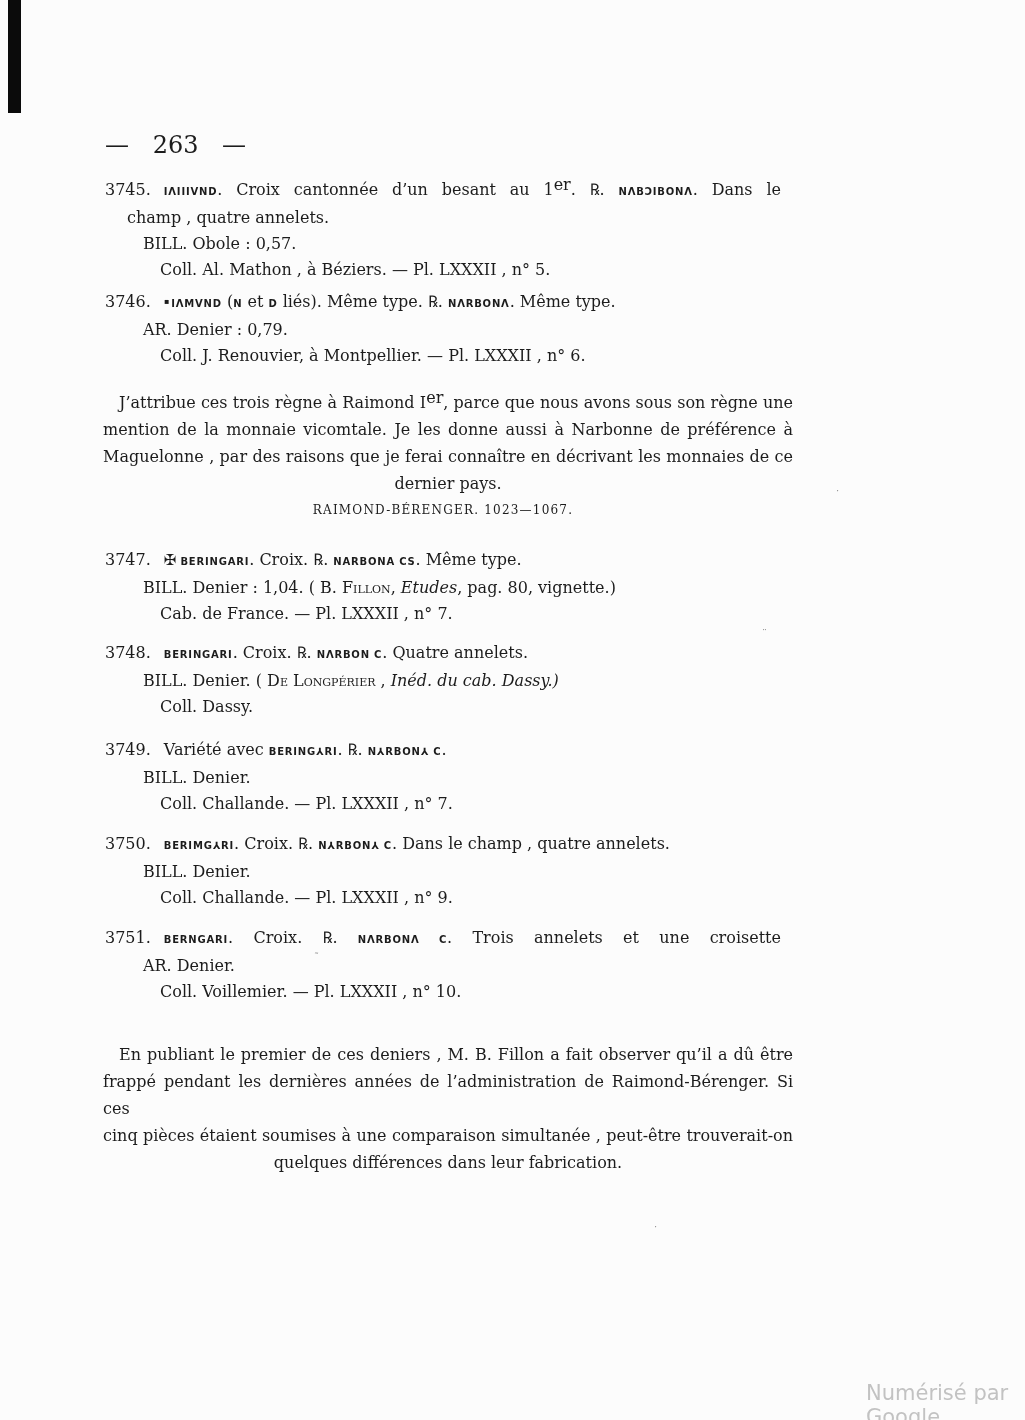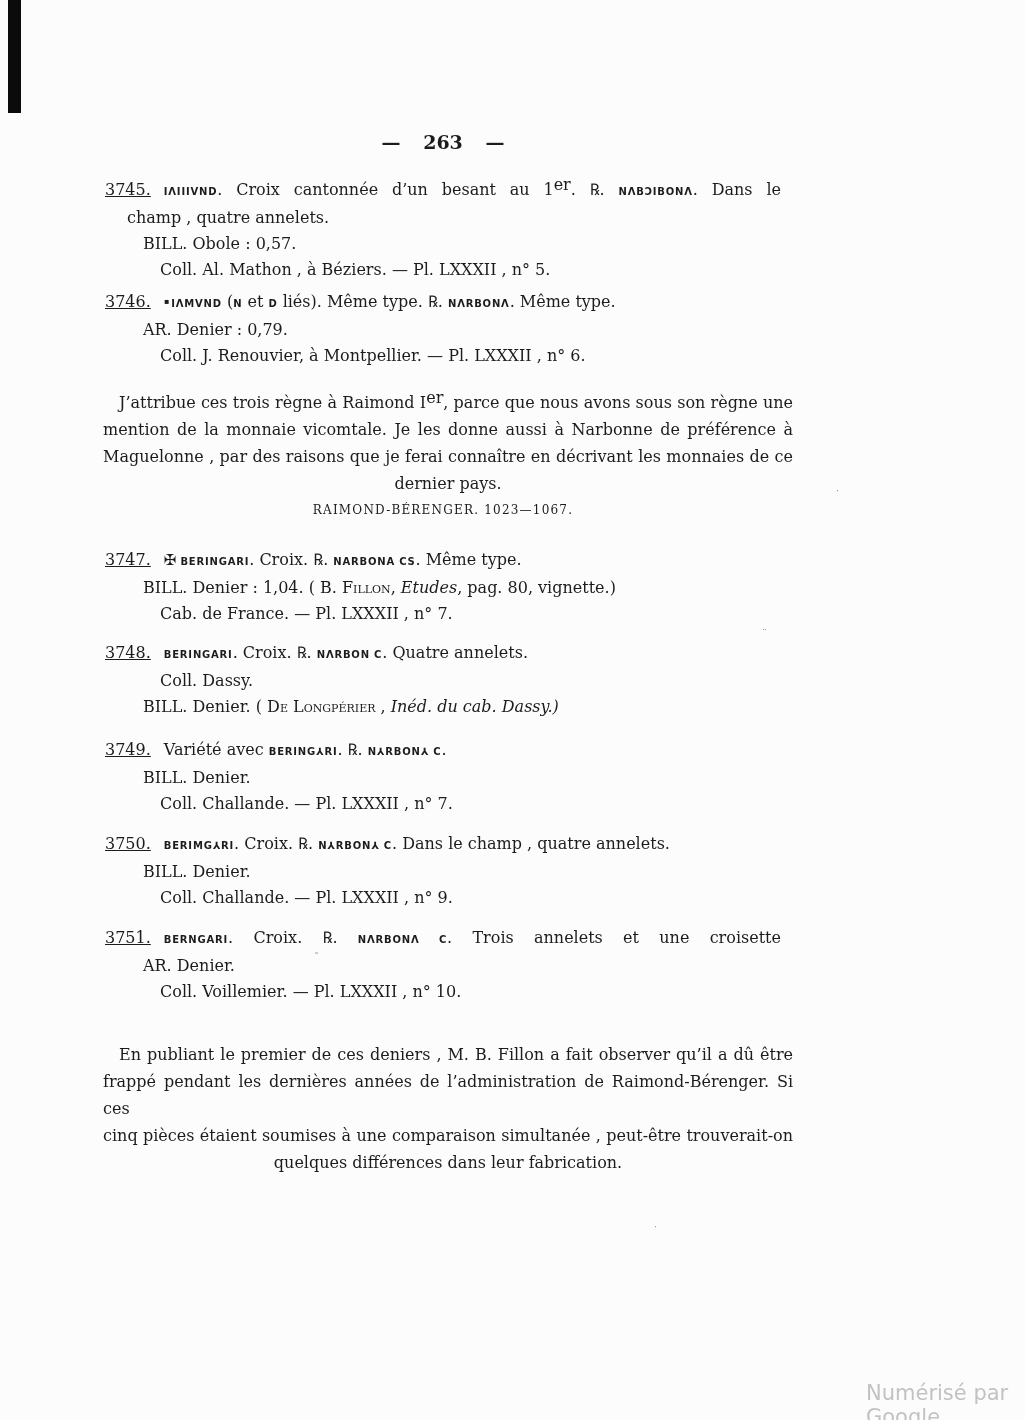--- a/index.html
+++ b/index.html
@@ -7,40 +7,40 @@
     position:relative;
     width:1025px;height:1420px;
     background:#fcfcfc;
     font-family:"DejaVu Serif", serif;
     color:#1c1c1c;
     overflow:hidden;
   }
   .edge-bar{position:absolute;left:8px;top:0;width:13px;height:113px;background:#0b0b0b;}
   .pageno{
     position:absolute;left:105px;top:131px;width:676px;
-    text-align:center;font-size:19px;font-weight:bold;word-spacing:16px;
+    text-align:left;font-size:24px;font-weight:normal;word-spacing:16px;
   }
   .heading{
     position:absolute;left:105px;top:503px;width:676px;
     text-align:center;font-size:12px;letter-spacing:1.2px;
   }
   .entry{position:absolute;left:105px;width:676px;font-size:16px;}
   .entry .line{line-height:26px;white-space:normal;}
   .ind1{padding-left:22px;}
   .ind2{padding-left:38px;}
   .ind3{padding-left:55px;}
   .spread{text-align:justify;text-align-last:justify;}
   .e3745{top:172px}.e3746{top:289px}.e3747{top:547px}.e3748{top:640px}
   .e3749{top:737px}.e3750{top:831px}.e3751{top:925px}
   .para{position:absolute;left:103px;width:690px;font-size:16px;}
   .para .pline{line-height:27px;text-align:center;}
   .para .pline.first{text-indent:16px;}
   .para .pline.just{text-align:justify;text-align-last:justify;}
   .p1{top:384px}.p2{top:1041px}
-  .sg-num{margin-right:13px;text-decoration:underline;}
+  .sg-num{margin-right:13px;}
   .sg-legend{font-family:"DejaVu Sans",sans-serif;font-weight:bold;font-size:10px;letter-spacing:0.8px;}
   .sg-sup{font-size:16px;vertical-align:5px;margin-top:12px;}
   .sg-sc{font-variant:small-caps;}
   .sg-it{font-style:italic;}
   .sg-mark{font-size:8px;vertical-align:3px;margin-right:2px;}
   .sg-cross{margin-right:4px;font-size:15px;}
   .watermark{
     position:absolute;left:866px;top:1381px;
     font-family:"DejaVu Sans",sans-serif;font-size:21px;color:#c2c2c2;
   }
@@ -66,22 +66,22 @@
         <div class="line ind2"><span>AR. Denier : 0,79.</span></div>
         <div class="line ind3"><span>Coll. J. Renouvier, à Montpellier. — Pl. LXXXII , n° 6.</span></div>
       </div>
       <div class="entry e3747">
         <div class="line"><span class="sg-num">3747.</span><span class="sg-cross">✠</span><span class="sg-legend">BERINGARI</span><span>. Croix. ℞. </span><span class="sg-legend">NARBONA CS</span><span>. Même type.</span></div>
         <div class="line ind2"><span>BILL. Denier : 1,04. ( B. </span><span class="sg-sc">Fillon</span><span>, </span><span class="sg-it">Etudes</span><span>, pag. 80, vignette.)</span></div>
         <div class="line ind3"><span>Cab. de France. — Pl. LXXXII , n° 7.</span></div>
       </div>
       <div class="entry e3748">
         <div class="line"><span class="sg-num">3748.</span><span class="sg-legend">BERINGARI</span><span>. Croix. ℞. </span><span class="sg-legend">NΛRBON C</span><span>. Quatre annelets.</span></div>
+        <div class="line ind2"><span>BILL. Denier. ( </span><span class="sg-sc">De Longpérier</span><span> , </span><span class="sg-it">Inéd. du cab. Dassy.)</span></div>
         <div class="line ind3"><span>Coll. Dassy.</span></div>
-        <div class="line ind2"><span>BILL. Denier. ( </span><span class="sg-sc">De Longpérier</span><span> , </span><span class="sg-it">Inéd. du cab. Dassy.)</span></div>
       </div>
       <div class="entry e3749">
         <div class="line"><span class="sg-num">3749.</span><span>Variété avec </span><span class="sg-legend">BERING⅄RI</span><span>. ℞. </span><span class="sg-legend">N⅄RBON⅄ C</span><span>.</span></div>
         <div class="line ind2"><span>BILL. Denier.</span></div>
         <div class="line ind3"><span>Coll. Challande. — Pl. LXXXII , n° 7.</span></div>
       </div>
       <div class="entry e3750">
         <div class="line"><span class="sg-num">3750.</span><span class="sg-legend">BERIMG⅄RI</span><span>. Croix. ℞. </span><span class="sg-legend">N⅄RBON⅄ C</span><span>. Dans le champ , quatre annelets.</span></div>
         <div class="line ind2"><span>BILL. Denier.</span></div>
         <div class="line ind3"><span>Coll. Challande. — Pl. LXXXII , n° 9.</span></div>

